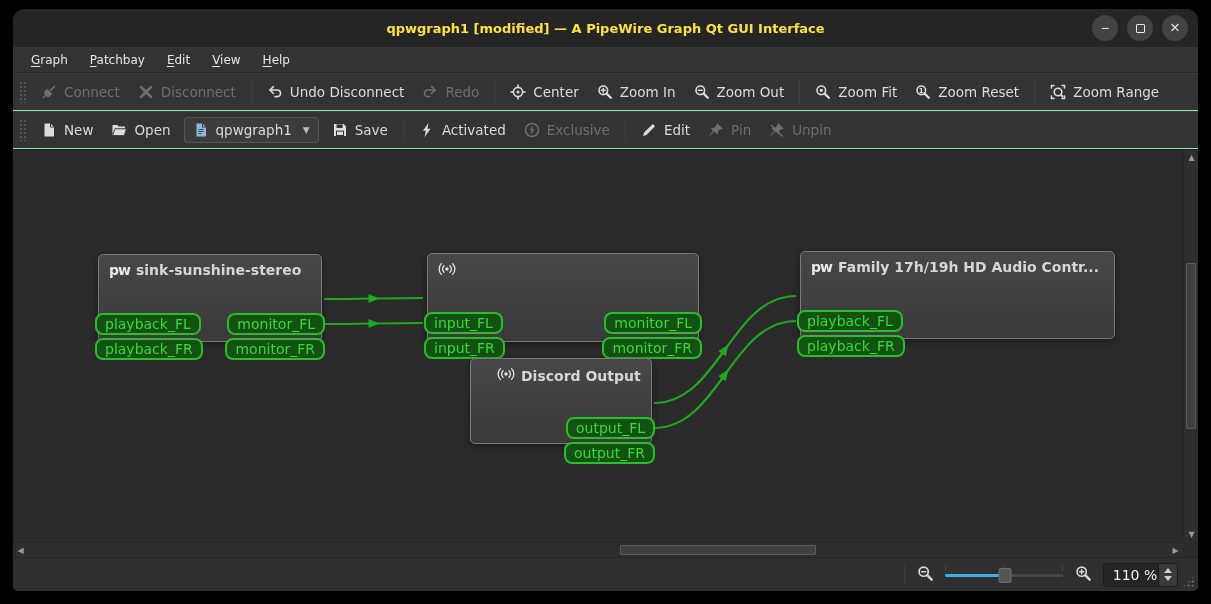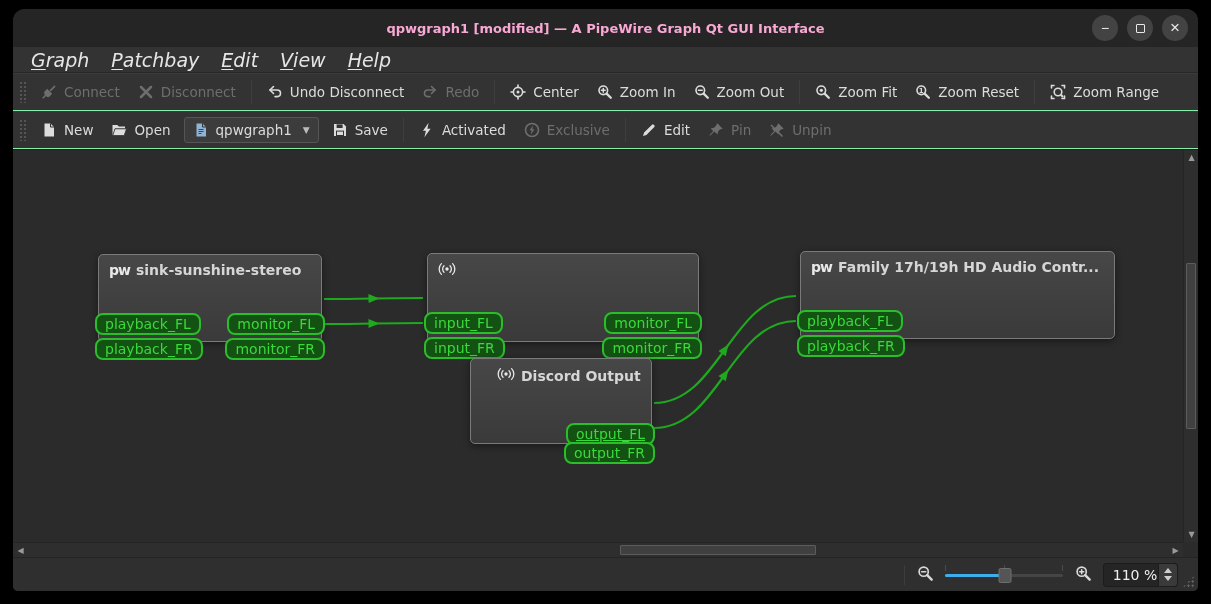--- a/index.html
+++ b/index.html
@@ -6,32 +6,32 @@
   html,body { width:1211px; height:604px; background:#000; overflow:hidden;
               font-family:"DejaVu Sans", sans-serif; }
 
   .window { position:absolute; left:13px; top:9px; width:1185px; height:582px;
             background:#303030; border-radius:12px 12px 5px 5px; overflow:hidden;
             display:flex; flex-direction:column; }
 
   
   .titlebar { height:38px; background:#252525; display:flex; align-items:center;
               justify-content:center; position:relative; flex:0 0 auto; }
-  .titlebar .title { color:#f9a8d4; font-size:13px; font-weight:bold; }
+  .titlebar .title { color:#fde047; font-size:13px; font-weight:bold; }
   .win-controls { position:absolute; right:10px; top:6px; display:flex; gap:9px; }
   .win-btn { width:26px; height:26px; border-radius:50%; background:#434343; border:none;
              color:#e8e8e8; font-size:13px; line-height:26px; text-align:center;
              display:flex; align-items:center; justify-content:center; cursor:default; }
   .win-btn .sq { width:9px; height:9px; border:1.5px solid #e8e8e8; border-radius:1px; }
   .win-btn .glyph { font-size:14px; }
 
   
   .menubar { height:26px; background:#333; display:flex; align-items:center;
              padding-left:8px; gap:2px; flex:0 0 auto; border-bottom:1px solid #272727; }
-  .menu-item { color:#e6e6e6; font-size:19px; padding:20px 10px; border-radius:2px;font-style:italic; }
+  .menu-item { color:#e6e6e6; font-size:12px; padding:20px 10px; border-radius:2px; }
   .menu-item u { text-decoration:underline; text-underline-offset:2px; }
 
   
   .toolbar { height:38px; background:#333; display:flex; align-items:center;
              padding:0 4px; flex:0 0 auto; border-top:1px solid #3c3c3c;
              border-bottom:1px solid #86efac; }
   .tb-handle { width:7px; height:22px; margin:0 6px 0 2px;
                background-image:radial-gradient(#555 1px, transparent 1.2px);
                background-size:4px 4px; }
   .tb-btn { display:flex; align-items:center; gap:7px; padding:5px 9px; background:none;
@@ -377,21 +377,21 @@
         <span class="port in" style="top: 59px;">playback_FR</span>
       </div>
       <div class="node" style="left: 457px; top: 208px; width: 182px; height: 86px; padding-left: 16px;">
         <div class="node-header">
           <span class="node-icon"><svg viewBox="0 0 18 14">
               <circle cx="9" cy="7" r="1.7" fill="currentColor"></circle>
               <path d="M6 3.8 a4.4 4.4 0 0 0 0 6.4 M3.4 1.6 a7.6 7.6 0 0 0 0 10.8 M12 3.8 a4.4 4.4 0 0 1 0 6.4 M14.6 1.6 a7.6 7.6 0 0 1 0 10.8" stroke="currentColor" fill="none" stroke-width="1.3" stroke-linecap="round"></path>
             </svg></span>
           <span class="node-title">Discord Output</span>
         </div>
-        <span class="port out" style="top: 40px; text-decoration: underline;">output_FL</span>
+        <span class="port out" style="top: 34px;">output_FL</span>
         <span class="port out" style="top: 59px;">output_FR</span>
       </div>
     </div>
 
   <div class="statusbar">
     <div class="status-sep"></div>
     <button class="zoom-btn" id="sb-zoom-out">
         <span class="icon"><svg viewBox="0 0 16 16">
             <circle cx="6.3" cy="6.3" r="4.3" stroke="currentColor" fill="none" stroke-width="1.6" stroke-linecap="round"></circle>
             <line x1="9.6" y1="9.6" x2="13.8" y2="13.8" stroke="currentColor" stroke-width="2.3" stroke-linecap="round"></line>

